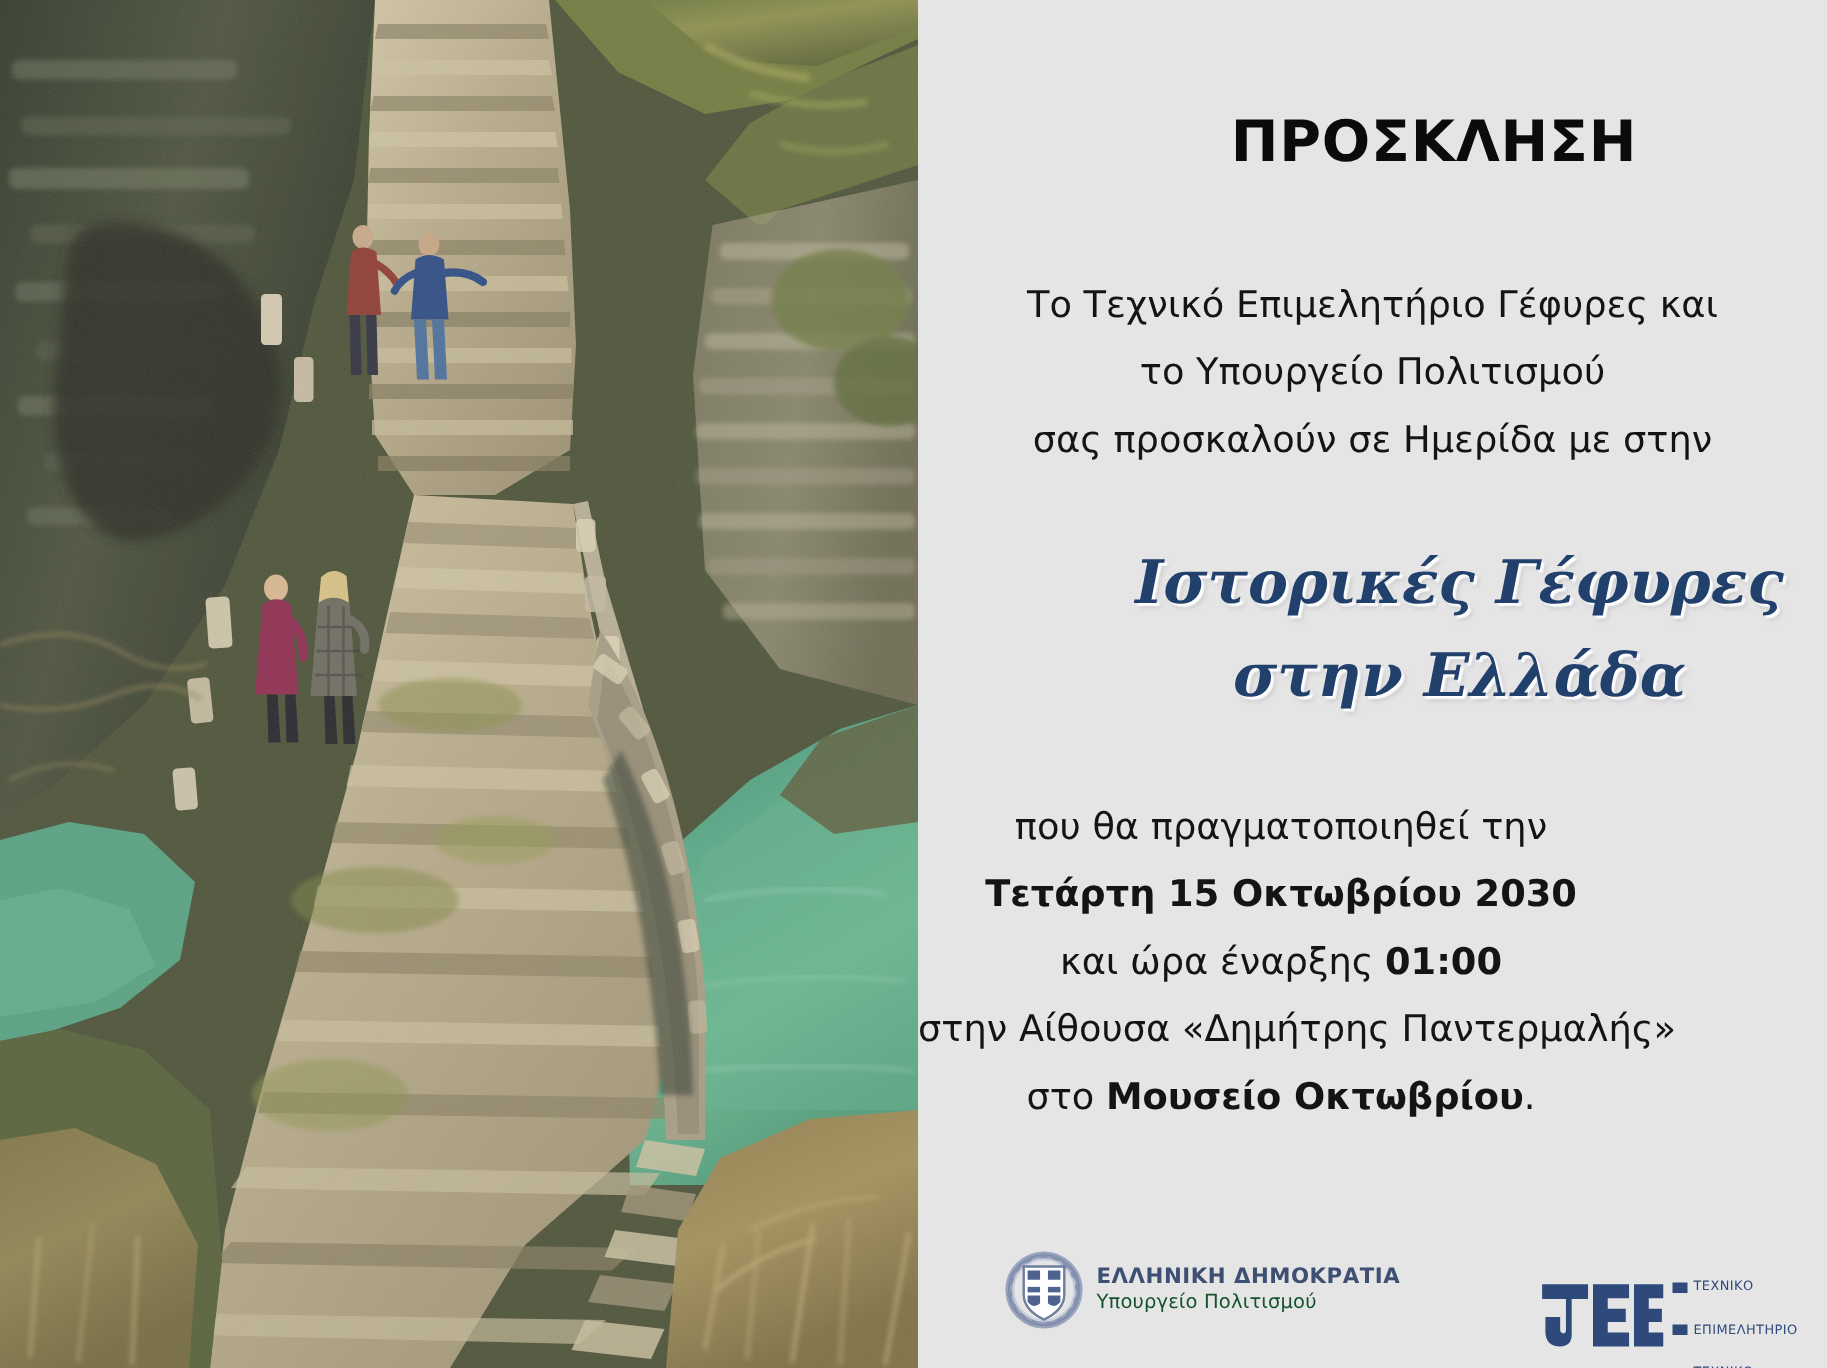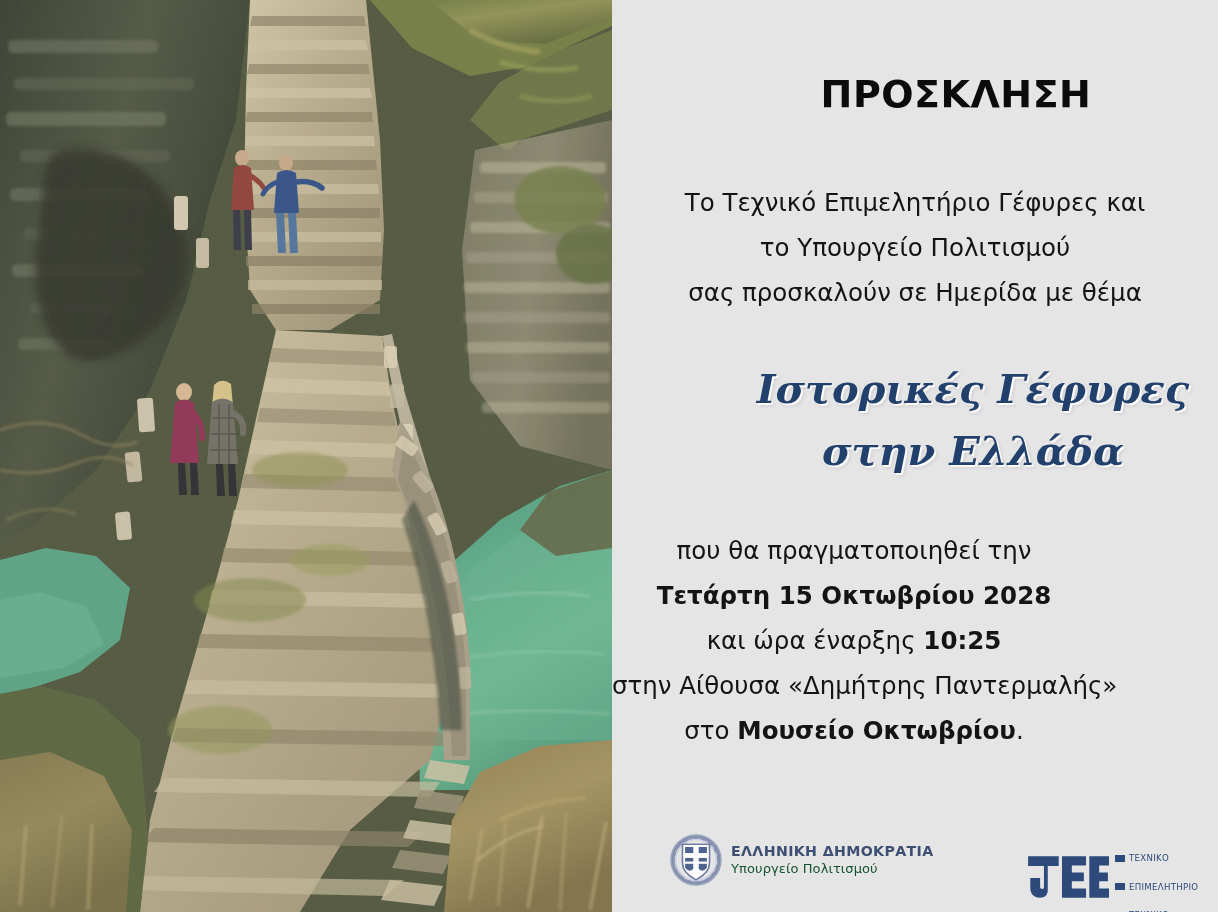--- a/index.html
+++ b/index.html
@@ -413,32 +413,32 @@
     </svg>
   </div>
 
   <div class="text-panel">
 
     <div class="invite-title">ΠΡΟΣΚΛΗΣΗ</div>
 
     <div class="intro-block">
       <div>Το Τεχνικό Επιμελητήριο Γέφυρες και</div>
       <div>το Υπουργείο Πολιτισμού</div>
-      <div>σας προσκαλούν σε Ημερίδα με θέμα</div>
+      <div>σας προσκαλούν σε Ημερίδα με στην</div>
     </div>
 
     <div class="event-title">
       <div>Ιστορικές Γέφυρες</div>
       <div>στην Ελλάδα</div>
     </div>
 
     <div class="details-block">
       <div>που θα πραγματοποιηθεί την</div>
-      <div class="b">Τετάρτη 15 Οκτωβρίου 2028</div>
-      <div><span>και ώρα έναρξης </span><span class="b">10:25</span></div>
+      <div class="b">Τετάρτη 15 Οκτωβρίου 2030</div>
+      <div><span>και ώρα έναρξης </span><span class="b">01:00</span></div>
       <div>στην Αίθουσα «Δημήτρης Παντερμαλής»</div>
       <div><span>στο </span><span class="b">Μουσείο Οκτωβρίου</span><span>.</span></div>
     </div>
 
     <div class="logo-row">
 
       <div class="gov-logo">
         <svg class="gov-emblem" viewBox="0 0 100 100">
 
           <circle cx="50" cy="50" r="45" fill="none" stroke="#9aa5bd" stroke-width="9"></circle>

